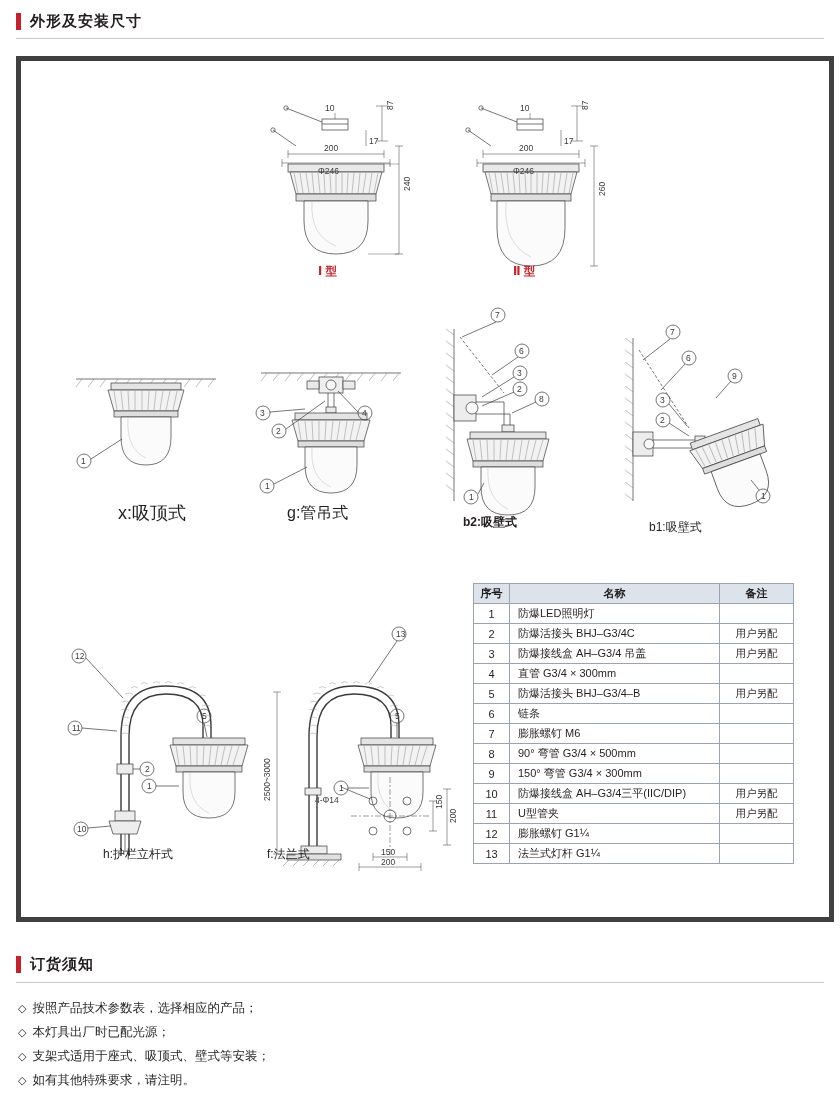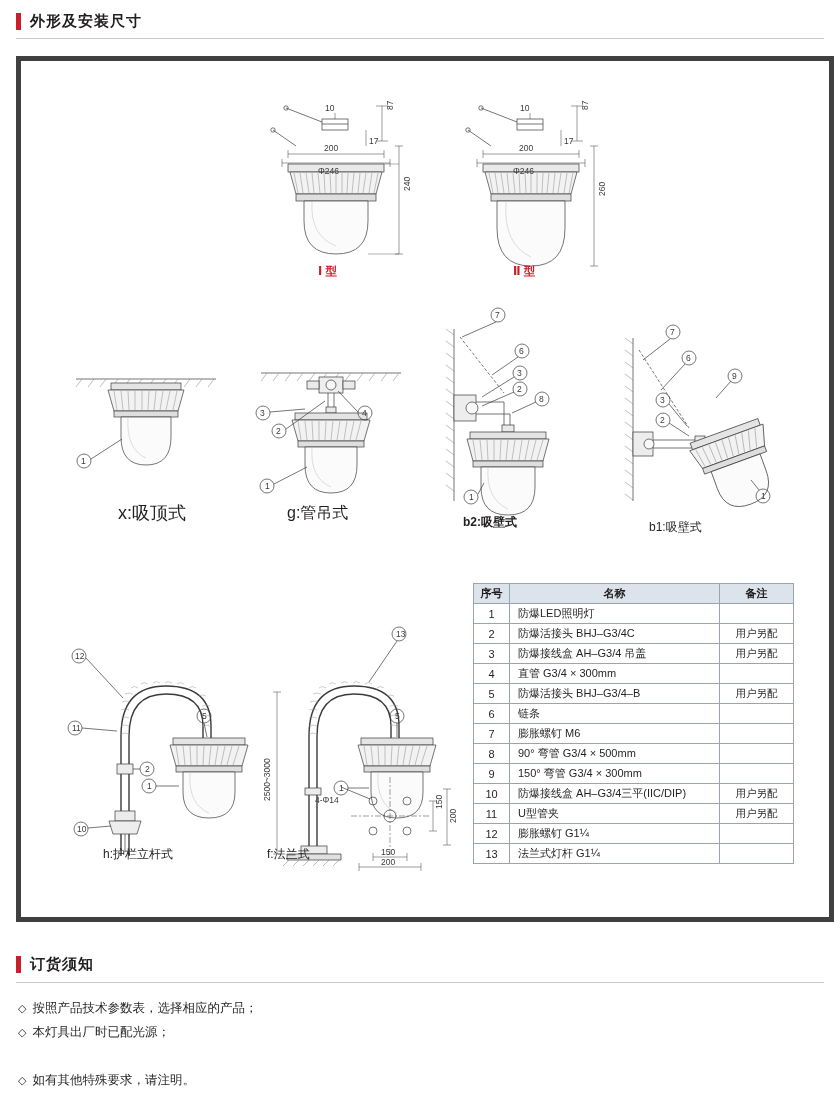--- a/index.html
+++ b/index.html
@@ -725,17 +725,20 @@
     <span>订货须知</span>
   </div>
   <div class="sec-rule" style="left:16px;top:982px;width:808px;"></div>
 
   <div class="note" style="left:18px;top:1000px;">
     <span class="dia">◇</span><span>按照产品技术参数表，选择相应的产品；</span>
   </div>
   <div class="note" style="left:18px;top:1024px;">
     <span class="dia">◇</span><span>本灯具出厂时已配光源；</span>
   </div>
+  <div class="note" style="left:18px;top:1048px;">
+    <span class="dia">◇</span><span>支架式适用于座式、吸顶式、壁式等安装；</span>
+  </div>
   <div class="note" style="left:18px;top:1072px;">
     <span class="dia">◇</span><span>如有其他特殊要求，请注明。</span>
   </div>
 
 </div>
 
 </body></html>

